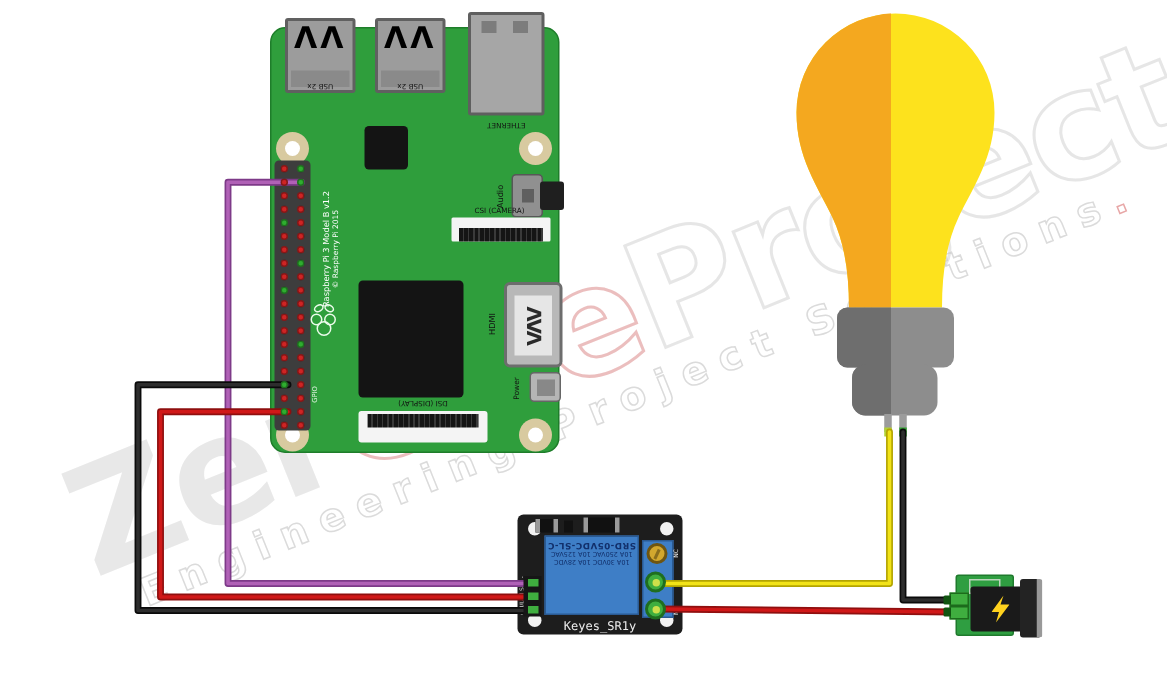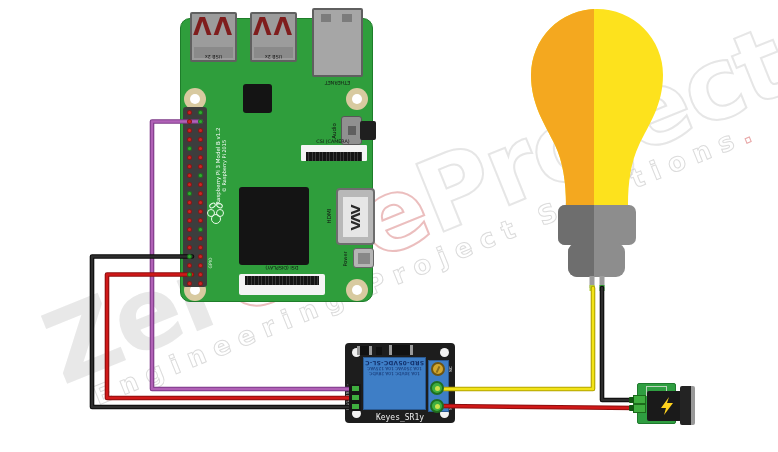--- a/index.html
+++ b/index.html
@@ -26,21 +26,21 @@
   .lbl { position:absolute; display:flex; align-items:center; justify-content:center;
          color:#111; white-space:nowrap; }
   .rot270 { transform:rotate(-90deg); }
   .rot180 { transform:rotate(180deg); }
 
   
   .pi-pcb { left:180px; top:18px; width:193px; height:284px; background:#2f9e3c;
             border:1px solid #1e7d2a; border-radius:10px; }
   .usb-port { width:47px; height:50px; background:#9c9c9c; border:2px solid #606060; border-radius:2px;
               display:flex; justify-content:center; }
-  .usb-port .pins { font-size:24px; font-weight:bold; color:#7f1d1d; letter-spacing:2px; line-height:1.1;text-align:center; }
+  .usb-port .pins { font-size:20px; font-weight:bold; color:#000000; letter-spacing:2px; line-height:1.1;text-align:center; }
   .usb-port .tongue { position:absolute; left:2px; right:2px; bottom:2px; height:11px; background:#8a8a8a; }
   .eth-port { left:312px; top:8px; width:51px; height:69px; background:#a6a6a6; border:2px solid #5f5f5f; border-radius:2px; }
   .eth-nub { position:absolute; top:4px; width:10px; height:8px; background:#7c7c7c; }
   .chip { background:#141414; border-radius:3px; }
   .hole { width:22px; height:22px; border-radius:50%; background:#d8caa0; display:flex; align-items:center; justify-content:center; }
   .hole::after { content:""; width:10px; height:10px; border-radius:50%; background:#fff; }
   .gpio-strip { left:183px; top:107px; width:24px; height:180px; background:#3d3d3d; border-radius:3px; }
   .gpio-pin { position:absolute; width:5px; height:5px; border-radius:50%; border:1px solid rgba(0,0,0,.35); }
   .pi-silk { left:166px; top:158px; width:110px; height:16px; flex-direction:column; color:#fff; text-align:center; }
   .pi-silk .l1 { font-size:5.5px; } .pi-silk .l2 { font-size:5px; }

